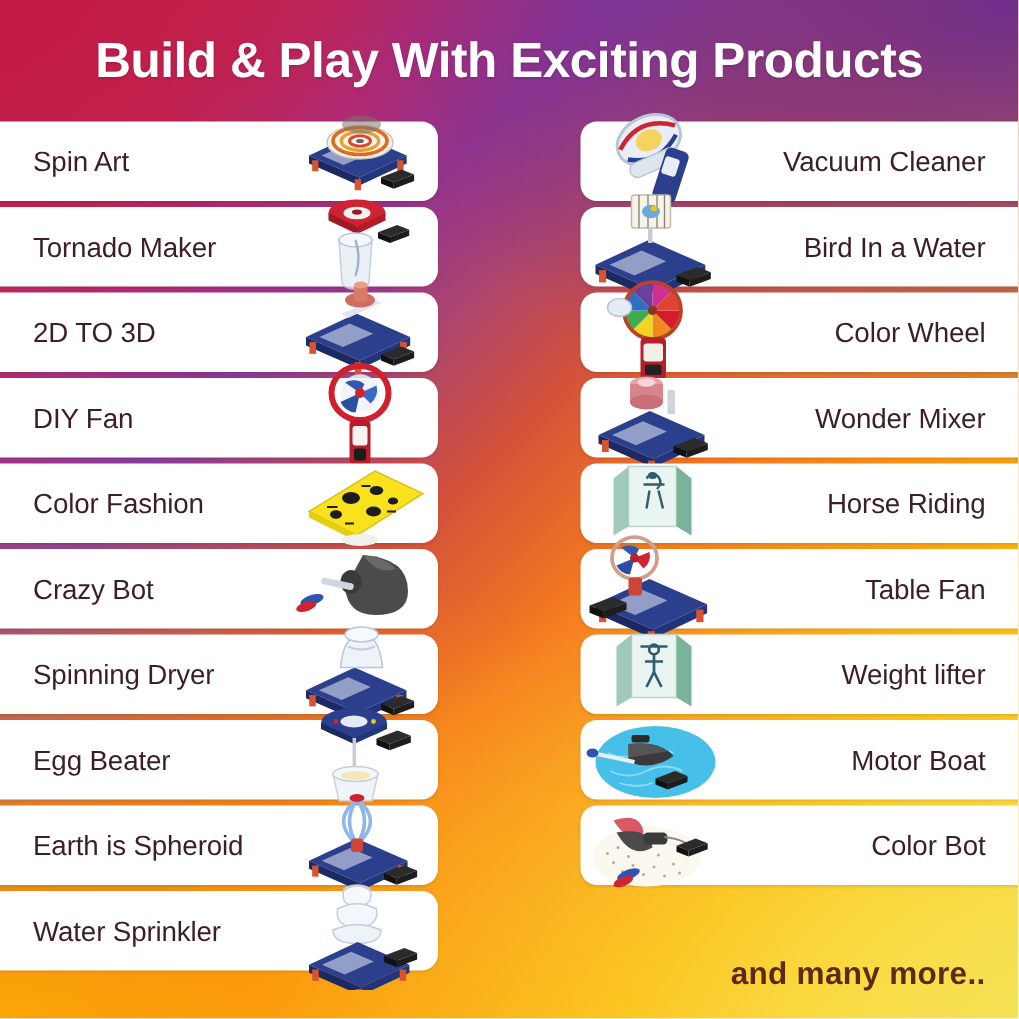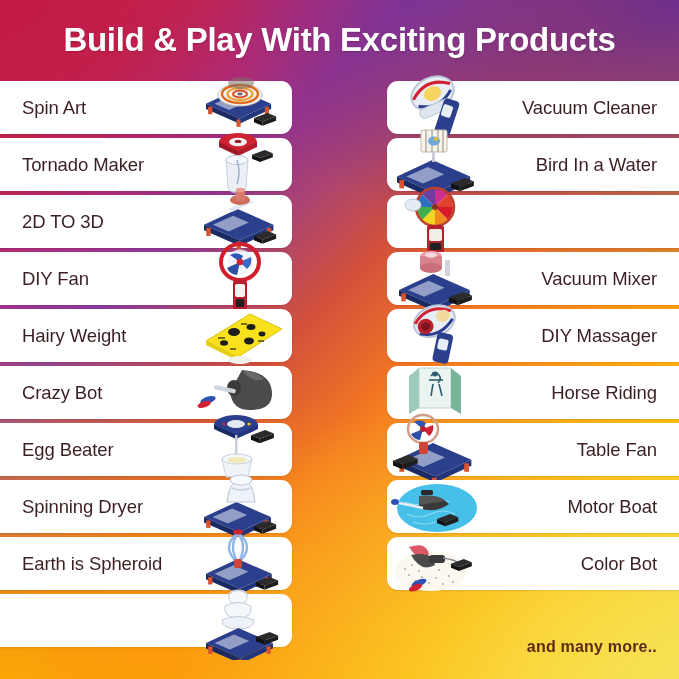--- a/index.html
+++ b/index.html
@@ -105,21 +105,21 @@
   #col-left .art  { right: 2px; }
   #col-right .art { left: 2px; }
 
   
   #footer-note {
     position: absolute;
     right: 22px;
     top: 638px;
     z-index: 6;
     color: #5e2a18;
-    font-size: 16px;
+    font-size: 21px;
     font-weight: bold;
     letter-spacing: 0.2px;
     white-space: nowrap;
   }
 </style>
 </head>
 <body>
 
 <div id="poster">
 
@@ -205,21 +205,21 @@
       <path d="M46 22 l-10 -7 a12 12 0 0 1 13 1 z" fill="#2f58b5"></path>
       <path d="M46 22 l11 -5 a12 12 0 0 1 -4 12 z" fill="#3a68c9"></path>
       <path d="M46 22 l-3 13 a12 12 0 0 1 -10 -7 z" fill="#2a4ea3"></path>
       <circle cx="46" cy="22" r="3.3" fill="#cf2233"></circle>
       <rect x="39" y="40" width="14" height="30" rx="3" fill="#b91d2b"></rect>
       <rect x="41" y="44" width="10" height="13" rx="2" fill="#f4f4f0"></rect>
       <rect x="42" y="59" width="8" height="8" rx="1.5" fill="#1d1d1d"></rect>
           </svg></span>
       </div>
       <div class="pill">
-        <span class="pill-label">Hairy Weight</span>
+        <span class="pill-label">Color Fashion</span>
         <span class="art"><svg viewBox="0 0 96 78">
       <polygon points="12,44 56,17 88,32 44,60" fill="#f9e11e" stroke="#d9c316"></polygon>
       <polygon points="12,44 44,60 44,64 12,48" fill="#e6cf12"></polygon>
       <g fill="#1d1d1d">
         <ellipse cx="40" cy="35" rx="6" ry="4"></ellipse>
               <ellipse cx="57" cy="30" rx="4.5" ry="3"></ellipse>
         <ellipse cx="55" cy="44" rx="5" ry="3.4"></ellipse>
               <ellipse cx="30" cy="46" rx="4" ry="2.8"></ellipse>
         <ellipse cx="68" cy="37" rx="3.4" ry="2.4"></ellipse>
       </g>
@@ -239,20 +239,43 @@
       <path d="M48 16 q14 1 22 9 q-12 5 -22 -9 z" fill="#6f6f6f" opacity="0.8"></path>
       <ellipse cx="40" cy="34" rx="7" ry="8" fill="#3a3a3a"></ellipse>
       <rect x="20" y="33" width="22" height="4.5" rx="2" fill="#cfd6e0" transform="rotate(12 31 35)"></rect>
       <g transform="translate(14,46) rotate(-18)">
         <ellipse cx="0" cy="0" rx="8" ry="3.4" fill="#2f52b5"></ellipse>
         <ellipse cx="-5" cy="3" rx="7" ry="3" fill="#cf2233"></ellipse>
       </g>
           </svg></span>
       </div>
       <div class="pill">
+        <span class="pill-label">Spinning Dryer</span>
+        <span class="art"><svg viewBox="0 0 96 78">
+  <g transform="translate(10,34) scale(1.08)">
+    <polygon points="0,14 30,0 62,14 32,28" fill="#2b3f8c"></polygon>
+    <polygon points="0,14 32,28 32,33 0,19" fill="#1b2a63"></polygon>
+    <polygon points="62,14 32,28 32,33 62,19" fill="#22357a"></polygon>
+    <polygon points="8,14 26,6 40,12 22,20" fill="#e9edf7" opacity="0.55"></polygon>
+    <rect x="2" y="17" width="4" height="7" fill="#d8532e"></rect>
+    <rect x="56" y="17" width="4" height="7" fill="#d8532e"></rect>
+    <rect x="29" y="29" width="4" height="7" fill="#d8532e"></rect>
+  </g>
+      <path d="M33 34 q2 -22 14 -22 q12 0 14 22 z" fill="#eef3fa" stroke="#b9c6d8"></path>
+      <ellipse cx="47" cy="12" rx="11" ry="5" fill="#f7fafd" stroke="#b9c6d8"></ellipse>
+      <path d="M38 20 q9 4 18 0" stroke="#c4d0de" fill="none" stroke-width="1.6"></path>
+
+  <g transform="translate(60,53) scale(0.85)">
+    <polygon points="0,6 16,0 26,4 10,10" fill="#2b2b2b"></polygon>
+    <polygon points="0,6 10,10 10,15 0,11" fill="#111"></polygon>
+    <polygon points="26,4 10,10 10,15 26,9" fill="#1d1d1d"></polygon>
+  </g>
+          </svg></span>
+      </div>
+      <div class="pill">
         <span class="pill-label">Egg Beater</span>
         <span class="art"><svg viewBox="0 0 96 78">
       <ellipse cx="42" cy="14" rx="22" ry="10" fill="#2b3f8c"></ellipse>
       <ellipse cx="42" cy="13" rx="9" ry="4" fill="#e4e9f4"></ellipse>
       <circle cx="30" cy="13" r="1.6" fill="#cf2233"></circle>
             <circle cx="55" cy="13" r="1.6" fill="#f0c419"></circle>
       <polygon points="20,14 42,24 42,28 20,18" fill="#1b2a63"></polygon>
       <polygon points="64,14 42,24 42,28 64,18" fill="#22357a"></polygon>
 
   <g transform="translate(57,19) scale(0.88)">
@@ -260,43 +283,20 @@
     <polygon points="0,6 10,10 10,15 0,11" fill="#111"></polygon>
     <polygon points="26,4 10,10 10,15 26,9" fill="#1d1d1d"></polygon>
   </g>
       <rect x="41" y="24" width="2.4" height="22" fill="#c9ccd4"></rect>
       <path d="M28 48 h30 l-4 18 h-22 z" fill="#eef3f9" opacity="0.9" stroke="#c5cfdc"></path>
       <ellipse cx="43" cy="48" rx="15" ry="5" fill="#f6f9fc" stroke="#c5cfdc"></ellipse>
       <ellipse cx="43" cy="49" rx="10" ry="3" fill="#f2e8b8"></ellipse>
           </svg></span>
       </div>
       <div class="pill">
-        <span class="pill-label">Spinning Dryer</span>
-        <span class="art"><svg viewBox="0 0 96 78">
-  <g transform="translate(10,34) scale(1.08)">
-    <polygon points="0,14 30,0 62,14 32,28" fill="#2b3f8c"></polygon>
-    <polygon points="0,14 32,28 32,33 0,19" fill="#1b2a63"></polygon>
-    <polygon points="62,14 32,28 32,33 62,19" fill="#22357a"></polygon>
-    <polygon points="8,14 26,6 40,12 22,20" fill="#e9edf7" opacity="0.55"></polygon>
-    <rect x="2" y="17" width="4" height="7" fill="#d8532e"></rect>
-    <rect x="56" y="17" width="4" height="7" fill="#d8532e"></rect>
-    <rect x="29" y="29" width="4" height="7" fill="#d8532e"></rect>
-  </g>
-      <path d="M33 34 q2 -22 14 -22 q12 0 14 22 z" fill="#eef3fa" stroke="#b9c6d8"></path>
-      <ellipse cx="47" cy="12" rx="11" ry="5" fill="#f7fafd" stroke="#b9c6d8"></ellipse>
-      <path d="M38 20 q9 4 18 0" stroke="#c4d0de" fill="none" stroke-width="1.6"></path>
-
-  <g transform="translate(60,53) scale(0.85)">
-    <polygon points="0,6 16,0 26,4 10,10" fill="#2b2b2b"></polygon>
-    <polygon points="0,6 10,10 10,15 0,11" fill="#111"></polygon>
-    <polygon points="26,4 10,10 10,15 26,9" fill="#1d1d1d"></polygon>
-  </g>
-          </svg></span>
-      </div>
-      <div class="pill">
         <span class="pill-label">Earth is Spheroid</span>
         <span class="art"><svg viewBox="0 0 96 78">
   <g transform="translate(12,34) scale(1.06)">
     <polygon points="0,14 30,0 62,14 32,28" fill="#2b3f8c"></polygon>
     <polygon points="0,14 32,28 32,33 0,19" fill="#1b2a63"></polygon>
     <polygon points="62,14 32,28 32,33 62,19" fill="#22357a"></polygon>
     <polygon points="8,14 26,6 40,12 22,20" fill="#e9edf7" opacity="0.55"></polygon>
     <rect x="2" y="17" width="4" height="7" fill="#d8532e"></rect>
     <rect x="56" y="17" width="4" height="7" fill="#d8532e"></rect>
     <rect x="29" y="29" width="4" height="7" fill="#d8532e"></rect>
@@ -311,20 +311,21 @@
       <rect x="40" y="34" width="8" height="9" rx="2" fill="#cf4436"></rect>
 
   <g transform="translate(62,52) scale(0.85)">
     <polygon points="0,6 16,0 26,4 10,10" fill="#2b2b2b"></polygon>
     <polygon points="0,6 10,10 10,15 0,11" fill="#111"></polygon>
     <polygon points="26,4 10,10 10,15 26,9" fill="#1d1d1d"></polygon>
   </g>
           </svg></span>
       </div>
       <div class="pill">
+        <span class="pill-label">Water Sprinkler</span>
         <span class="art"><svg viewBox="0 0 96 78">
       <ellipse cx="44" cy="12" rx="9" ry="4" fill="#f0f3f8" stroke="#c3cdda"></ellipse>
       <path d="M35 12 q9 -7 18 0 q2 10 -9 10 q-11 0 -9 -10z" fill="#f6f9fc" stroke="#c3cdda"></path>
       <path d="M31 24 q13 -7 26 0 q2 12 -13 12 q-15 0 -13 -12z" fill="#f3f7fb" stroke="#c3cdda"></path>
       <path d="M28 38 q16 -7 32 0 q0 9 -16 9 q-16 0 -16 -9z" fill="#eef3f9" stroke="#c3cdda"></path>
 
   <g transform="translate(12,46) scale(1.08)">
     <polygon points="0,14 30,0 62,14 32,28" fill="#2b3f8c"></polygon>
     <polygon points="0,14 32,28 32,33 0,19" fill="#1b2a63"></polygon>
     <polygon points="62,14 32,28 32,33 62,19" fill="#22357a"></polygon>
@@ -381,20 +382,21 @@
       <rect x="43" y="26" width="3" height="10" fill="#c9ccd4"></rect>
 
   <g transform="translate(62,52) scale(0.88)">
     <polygon points="0,6 16,0 26,4 10,10" fill="#2b2b2b"></polygon>
     <polygon points="0,6 10,10 10,15 0,11" fill="#111"></polygon>
     <polygon points="26,4 10,10 10,15 26,9" fill="#1d1d1d"></polygon>
   </g>
           </svg></span>
       </div>
       <div class="pill">
+        <span class="pill-label">Color Wheel</span>
         <span class="art"><svg viewBox="0 0 96 78">
       <g transform="translate(46,24)">
         <g>
           <path d="M0 0 L18 0 A18 18 0 0 1 12.7 12.7 Z" fill="#d81b2a"></path>
           <path d="M0 0 L12.7 12.7 A18 18 0 0 1 0 18 Z" fill="#f08a1e"></path>
           <path d="M0 0 L0 18 A18 18 0 0 1 -12.7 12.7 Z" fill="#f2d521"></path>
           <path d="M0 0 L-12.7 12.7 A18 18 0 0 1 -18 0 Z" fill="#3fae4a"></path>
           <path d="M0 0 L-18 0 A18 18 0 0 1 -12.7 -12.7 Z" fill="#2e6fc0"></path>
           <path d="M0 0 L-12.7 -12.7 A18 18 0 0 1 0 -18 Z" fill="#6a3fa0"></path>
           <path d="M0 0 L0 -18 A18 18 0 0 1 12.7 -12.7 Z" fill="#cf2f8e"></path>
@@ -403,21 +405,21 @@
         <circle r="19" fill="none" stroke="#b8422c" stroke-width="2.5"></circle>
         <circle r="3" fill="#8b3222"></circle>
       </g>
       <rect x="38" y="42" width="17" height="28" rx="3" fill="#b4202c"></rect>
       <rect x="40" y="46" width="13" height="12" rx="2" fill="#f2efe6"></rect>
       <rect x="41" y="60" width="11" height="7" rx="1.5" fill="#222"></rect>
       <ellipse cx="24" cy="22" rx="8" ry="6" fill="#e6ecf5" stroke="#bcc7d6"></ellipse>
           </svg></span>
       </div>
       <div class="pill">
-        <span class="pill-label">Vacuum Mixer</span>
+        <span class="pill-label">Wonder Mixer</span>
         <span class="art"><svg viewBox="0 0 96 78">
   <g transform="translate(10,34) scale(1.14)">
     <polygon points="0,14 30,0 62,14 32,28" fill="#2b3f8c"></polygon>
     <polygon points="0,14 32,28 32,33 0,19" fill="#1b2a63"></polygon>
     <polygon points="62,14 32,28 32,33 62,19" fill="#22357a"></polygon>
     <polygon points="8,14 26,6 40,12 22,20" fill="#e9edf7" opacity="0.55"></polygon>
     <rect x="2" y="17" width="4" height="7" fill="#d8532e"></rect>
     <rect x="56" y="17" width="4" height="7" fill="#d8532e"></rect>
     <rect x="29" y="29" width="4" height="7" fill="#d8532e"></rect>
   </g>
@@ -425,35 +427,20 @@
       <rect x="31" y="16" width="22" height="12" fill="#d9838d"></rect>
       <ellipse cx="42" cy="28" rx="11" ry="5" fill="#c96f7a"></ellipse>
       <ellipse cx="42" cy="15" rx="6" ry="2.8" fill="#f4d7da"></ellipse>
       <rect x="56" y="20" width="5" height="16" fill="#cfd4dd"></rect>
 
   <g transform="translate(60,52) scale(0.88)">
     <polygon points="0,6 16,0 26,4 10,10" fill="#2b2b2b"></polygon>
     <polygon points="0,6 10,10 10,15 0,11" fill="#111"></polygon>
     <polygon points="26,4 10,10 10,15 26,9" fill="#1d1d1d"></polygon>
   </g>
-          </svg></span>
-      </div>
-      <div class="pill">
-        <span class="pill-label">DIY Massager</span>
-        <span class="art"><svg viewBox="0 0 96 78">
-      <g transform="rotate(-20 46 26)">
-        <ellipse cx="46" cy="24" rx="21" ry="15" fill="#e8eef6" stroke="#b9c6d8" stroke-width="2"></ellipse>
-        <path d="M27 20 q19 -15 38 0" fill="none" stroke="#cf2233" stroke-width="3"></path>
-        <path d="M28 31 q18 11 36 -3" fill="none" stroke="#2b3f8c" stroke-width="3"></path>
-        <ellipse cx="36" cy="26" rx="8" ry="7.5" fill="#b8202c"></ellipse>
-        <ellipse cx="36" cy="26" rx="4.5" ry="4" fill="#7d1520"></ellipse>
-        <ellipse cx="56" cy="22" rx="7" ry="6" fill="#f3d8a0"></ellipse>
-      </g>
-      <rect x="46" y="36" width="16" height="30" rx="4" fill="#2b3f8c" transform="rotate(12 54 50)"></rect>
-      <rect x="49" y="42" width="10" height="11" rx="2" fill="#e8edf6" transform="rotate(12 54 47)"></rect>
           </svg></span>
       </div>
       <div class="pill">
         <span class="pill-label">Horse Riding</span>
         <span class="art"><svg viewBox="0 0 96 78">
       <polygon points="30,14 62,14 62,54 30,54" fill="#eaf4f1" stroke="#bcd4cd"></polygon>
       <polygon points="30,14 20,22 20,60 30,54" fill="#9ec9bb"></polygon>
       <polygon points="62,14 72,22 72,60 62,54" fill="#79b39a"></polygon>
       <g stroke="#2e5e6e" fill="none" stroke-width="1.6">
         <path d="M42 22 q4 -6 8 -1 q3 4 -1 8"></path>
@@ -483,20 +470,36 @@
         <path d="M0 0 l-3 11 a11 11 0 0 1 -9 -6 z" fill="#2a4ea3"></path>
         <circle r="3" fill="#b8202c"></circle>
       </g>
       <rect x="30" y="31" width="9" height="12" rx="2" fill="#cf4436"></rect>
 
   <g transform="translate(4,44) scale(0.95)">
     <polygon points="0,6 16,0 26,4 10,10" fill="#2b2b2b"></polygon>
     <polygon points="0,6 10,10 10,15 0,11" fill="#111"></polygon>
     <polygon points="26,4 10,10 10,15 26,9" fill="#1d1d1d"></polygon>
   </g>
+          </svg></span>
+      </div>
+      <div class="pill">
+        <span class="pill-label">Weight lifter</span>
+        <span class="art"><svg viewBox="0 0 96 78">
+      <polygon points="32,12 62,12 62,54 32,54" fill="#eaf4f1" stroke="#bcd4cd"></polygon>
+      <polygon points="32,12 22,20 22,60 32,54" fill="#9ec9bb"></polygon>
+      <polygon points="62,12 72,20 72,60 62,54" fill="#79b39a"></polygon>
+      <g stroke="#2e5e6e" fill="none" stroke-width="1.8">
+        <circle cx="47" cy="22" r="3.2"></circle>
+        <path d="M47 25 v12"></path>
+              <path d="M41 30 h12"></path>
+        <path d="M47 37 l-5 10"></path>
+              <path d="M47 37 l5 10"></path>
+        <path d="M38 20 h18"></path>
+      </g>
           </svg></span>
       </div>
       <div class="pill">
         <span class="pill-label">Motor Boat</span>
         <span class="art"><svg viewBox="0 0 96 78">
       <ellipse cx="48" cy="40" rx="40" ry="24" fill="#46c0e8"></ellipse>
       <g stroke="#9fe2f5" fill="none" stroke-width="1.2" opacity="0.8">
         <path d="M16 34 q10 5 22 0 q12 -5 22 0"></path>
         <path d="M18 46 q12 6 24 0 q12 -6 24 0"></path>
         <path d="M24 54 q12 4 22 0"></path>

